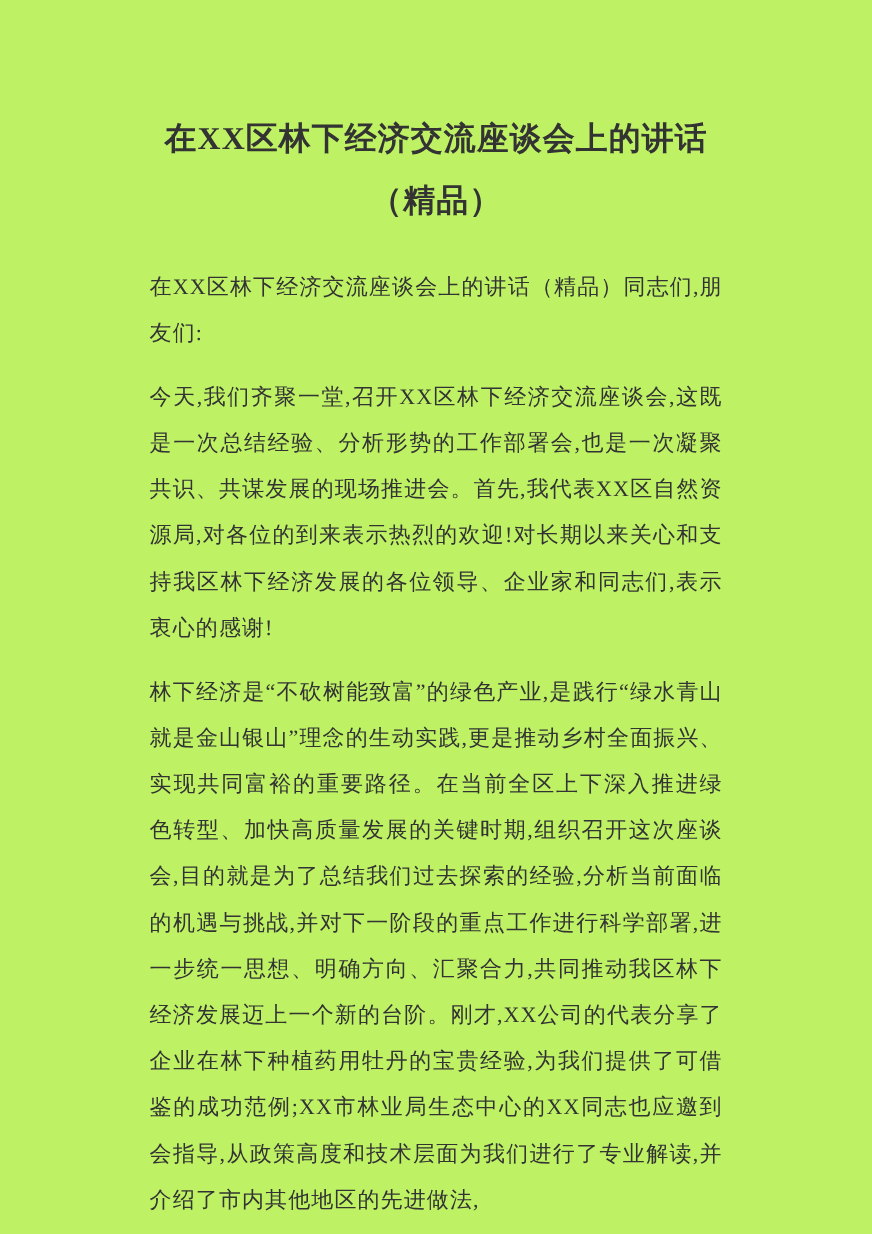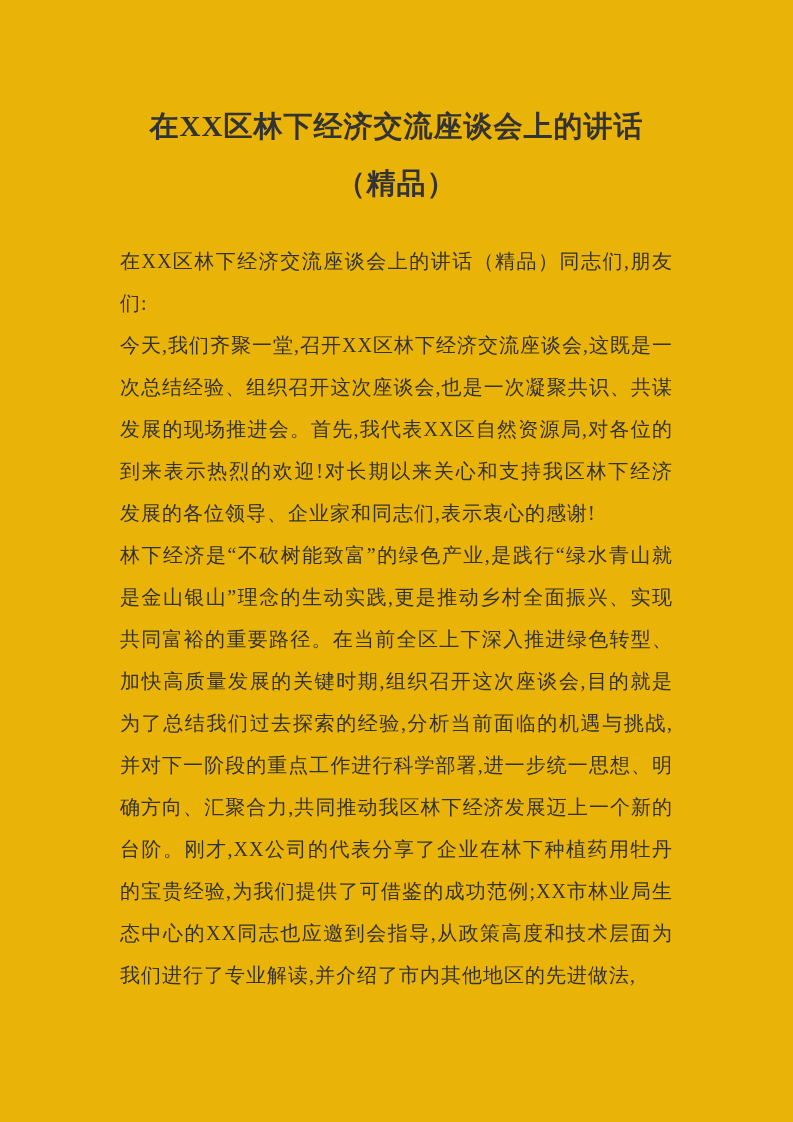--- a/index.html
+++ b/index.html
@@ -6,21 +6,21 @@
     html, body {
       margin: 0;
       padding: 0;
       background: #ffffff;
     }
     .page {
       position: relative;
       width: 793px;
       height: 1122px;
       margin: 0 auto;
-      background: #eab308;
+      background: #bef264;
       overflow: hidden;
       font-family: "Liberation Serif", "DejaVu Serif", serif;
       color: #333333;
     }
     .content {
       padding: 98px 120px 0 120px;
     }
     .doc-title {
       margin: 0 0 28px 0;
       font-size: 29px;
@@ -31,29 +31,29 @@
       color: #333333;
     }
     .doc-body {
       font-size: 20px;
       line-height: 42px;
       letter-spacing: 1px;
       text-align: justify;
       text-justify: inter-ideograph;
     }
     .para {
-      margin: 0;
+      margin: 16px;
       word-break: break-all;
     }
   </style>
 </head>
 <body>
 
 <div class="page">
   <div class="content">
     <h1 class="doc-title">在XX区林下经济交流座谈会上的讲话（精品）</h1>
     <div class="doc-body">
       <p class="para">在XX区林下经济交流座谈会上的讲话（精品）同志们,朋友们:</p>
-      <p class="para">今天,我们齐聚一堂,召开XX区林下经济交流座谈会,这既是一次总结经验、组织召开这次座谈会,也是一次凝聚共识、共谋发展的现场推进会。首先,我代表XX区自然资源局,对各位的到来表示热烈的欢迎!对长期以来关心和支持我区林下经济发展的各位领导、企业家和同志们,表示衷心的感谢!</p>
+      <p class="para">今天,我们齐聚一堂,召开XX区林下经济交流座谈会,这既是一次总结经验、分析形势的工作部署会,也是一次凝聚共识、共谋发展的现场推进会。首先,我代表XX区自然资源局,对各位的到来表示热烈的欢迎!对长期以来关心和支持我区林下经济发展的各位领导、企业家和同志们,表示衷心的感谢!</p>
       <p class="para">林下经济是“不砍树能致富”的绿色产业,是践行“绿水青山就是金山银山”理念的生动实践,更是推动乡村全面振兴、实现共同富裕的重要路径。在当前全区上下深入推进绿色转型、加快高质量发展的关键时期,组织召开这次座谈会,目的就是为了总结我们过去探索的经验,分析当前面临的机遇与挑战,并对下一阶段的重点工作进行科学部署,进一步统一思想、明确方向、汇聚合力,共同推动我区林下经济发展迈上一个新的台阶。刚才,XX公司的代表分享了企业在林下种植药用牡丹的宝贵经验,为我们提供了可借鉴的成功范例;XX市林业局生态中心的XX同志也应邀到会指导,从政策高度和技术层面为我们进行了专业解读,并介绍了市内其他地区的先进做法,</p>
     </div>
   </div>
 </div>
 
 </body></html>

